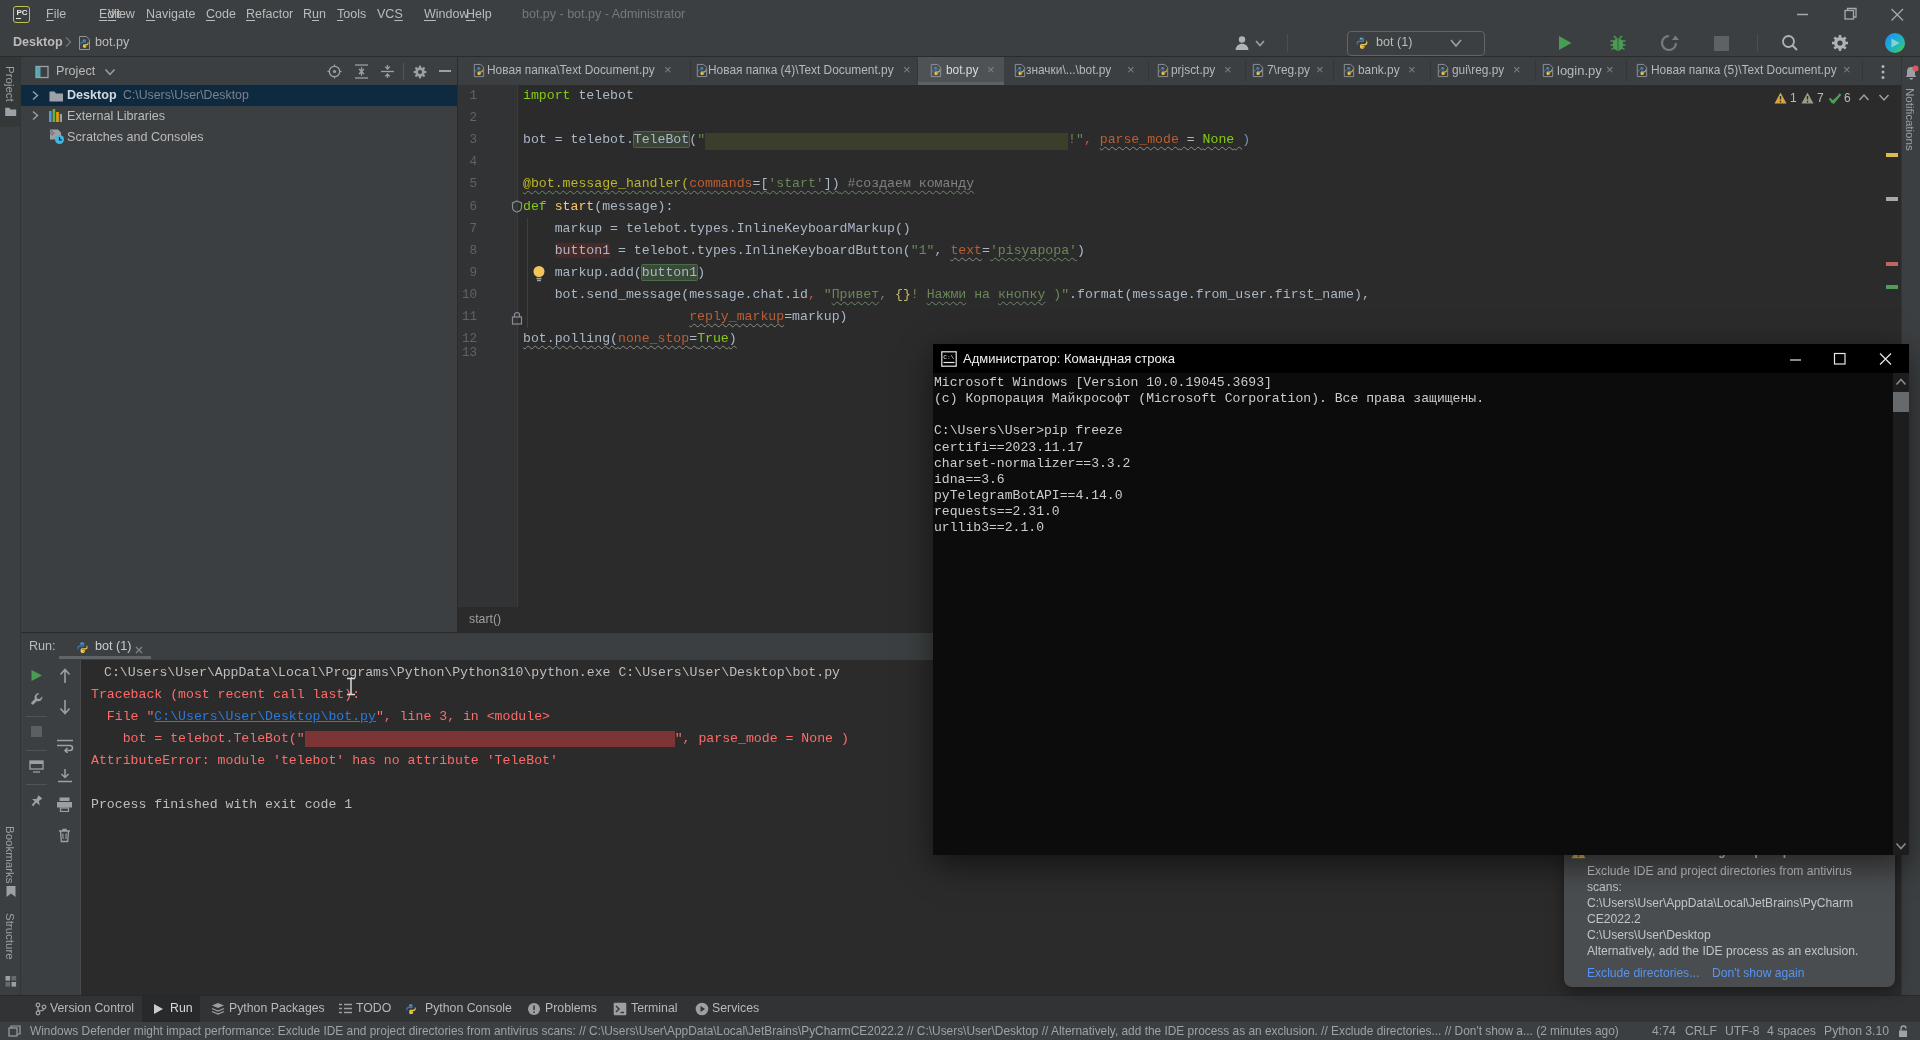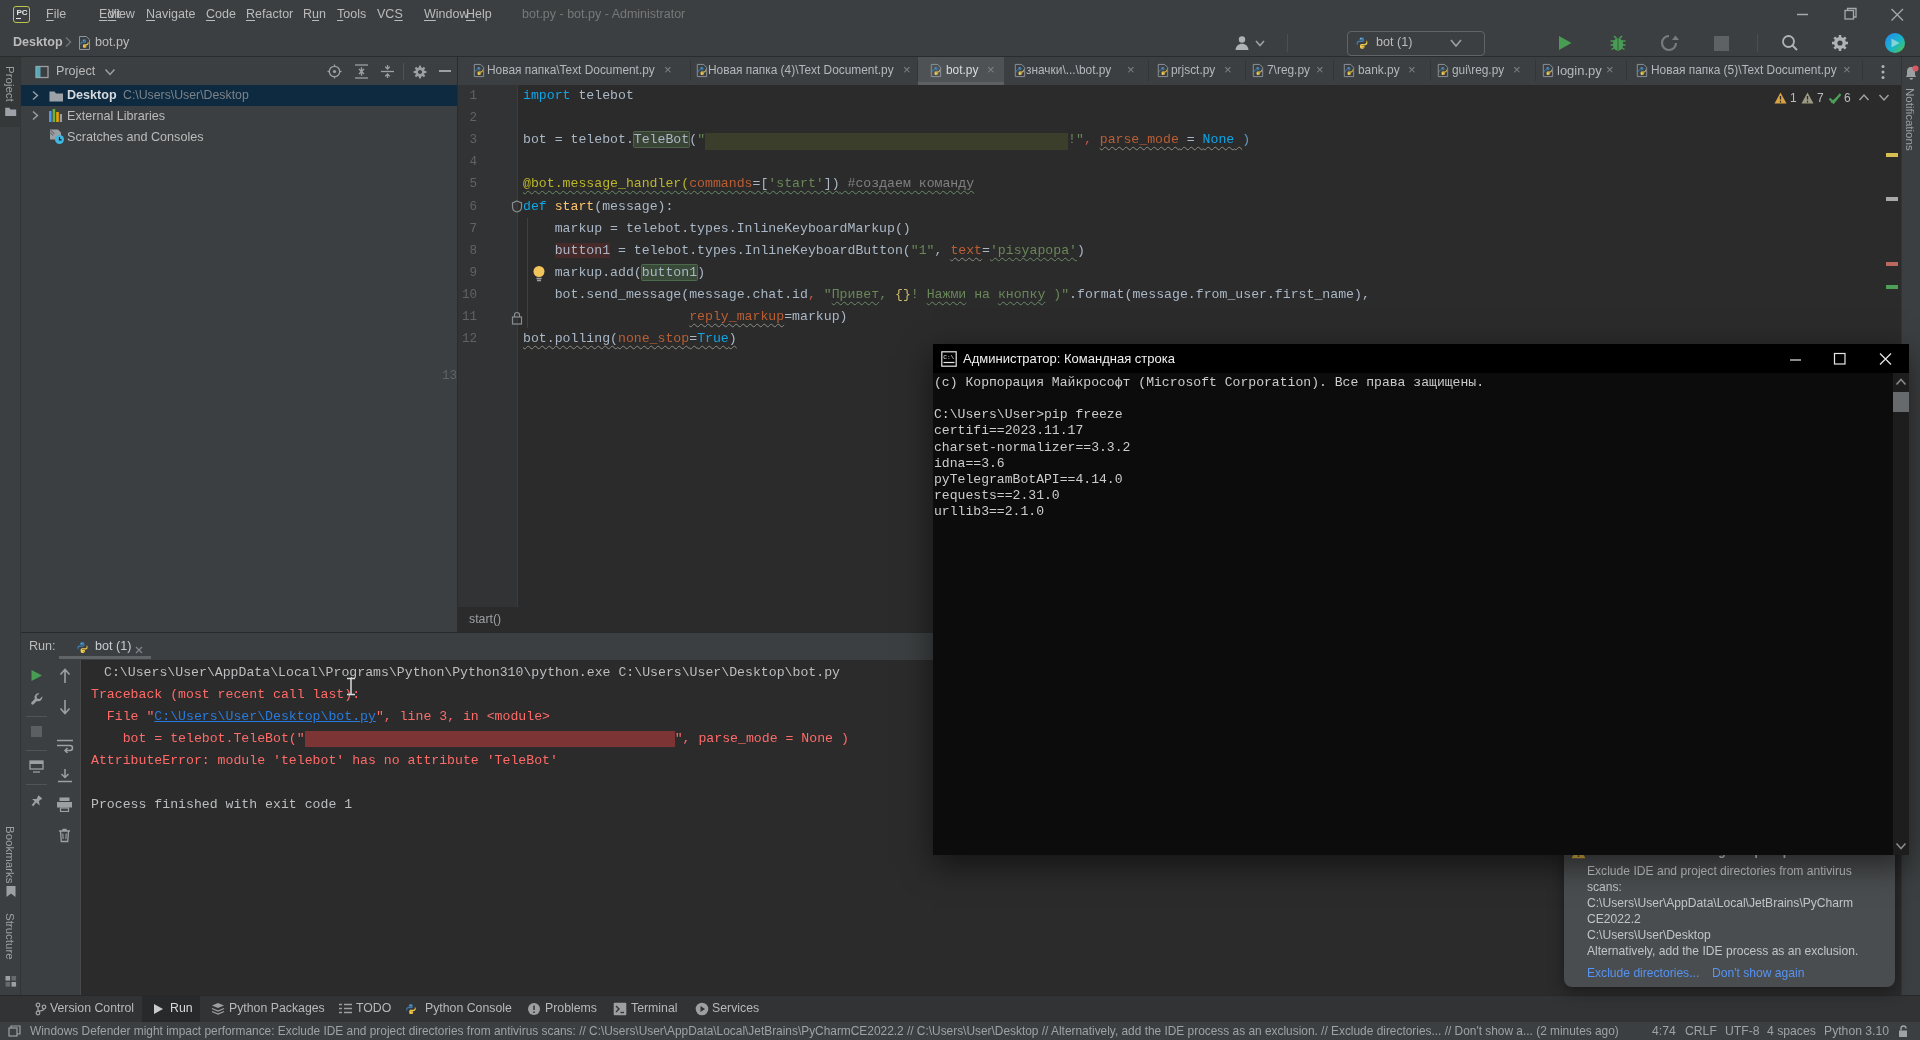--- a/index.html
+++ b/index.html
@@ -1,18 +1,18 @@
 <!DOCTYPE html>
 <html><head>
 <meta charset="utf-8">
 <style>
   html,body{margin:0;padding:0;width:1920px;height:1040px;overflow:hidden;background:#3c3f41;
     font-family:"Liberation Sans",sans-serif;}
   .abs{position:absolute;}
-  .kw{color:#0ea5e9;}
+  .kw{color:#84cc16;}
   .fg{color:#a9b7c6;}
   .str{color:#6a8759;}
   .fn{color:#ffc66d;}
   .dec{color:#bbb529;}
   .com{color:#808080;}
   .ka{color:#bc5e34;}
   .wg{text-decoration:underline;text-decoration-style:wavy;text-decoration-color:#8a8d85;text-decoration-thickness:1px;text-underline-offset:3px;text-decoration-skip-ink:none;}
   .wn{text-decoration:underline;text-decoration-style:wavy;text-decoration-color:#6b8a69;text-decoration-thickness:1px;text-underline-offset:3px;text-decoration-skip-ink:none;}
   .ed-line{position:absolute;left:523px;height:22px;line-height:22px;font-size:13.2px;font-family:"Liberation Mono",monospace;white-space:pre;}
   .gnum{position:absolute;width:55px;text-align:right;left:422px;height:22px;line-height:22px;font-size:12.6px;color:#606366;font-family:"Liberation Mono",monospace;}
@@ -313,21 +313,21 @@
 <div class="gnum" style="top:129.2px;">3</div>
 <div class="gnum" style="top:151.3px;">4</div>
 <div class="gnum" style="top:173.4px;">5</div>
 <div class="gnum" style="top:195.5px;">6</div>
 <div class="gnum" style="top:217.6px;">7</div>
 <div class="gnum" style="top:239.7px;">8</div>
 <div class="gnum" style="top:261.8px;">9</div>
 <div class="gnum" style="top:283.9px;">10</div>
 <div class="gnum" style="top:306px;">11</div>
 <div class="gnum" style="top:328.1px;">12</div>
-<div class="gnum" style="top:365px;text-align:center;">13</div>
+<div class="gnum" style="top:342px;">13</div>
 
 <svg class="icon" style="left:511px;top:200px;" width="12" height="13" viewBox="0 0 12 13">
   <path d="M6 1 L10.5 3 V7 C10.5 10 8.5 11.5 6 12 C3.5 11.5 1.5 10 1.5 7 V3z" fill="none" stroke="#8a8d90" stroke-width="1.2"></path>
 </svg>
 <svg class="icon" style="left:531px;top:265px;" width="16" height="17" viewBox="0 0 16 17">
   <circle cx="8" cy="6.5" r="5.5" fill="#f2c55c"></circle>
   <path d="M5.5 13.5 h5 M6 15.5 h4" stroke="#a0a0a0" stroke-width="1.4"></path>
 </svg>
 <svg class="icon" style="left:511px;top:311px;" width="12" height="14" viewBox="0 0 12 14">
   <rect x="1.5" y="6" width="9" height="7" fill="none" stroke="#8a8d90" stroke-width="1.2"></rect>
@@ -531,20 +531,21 @@
     <text x="2.2" y="8.2" font-size="6.2" fill="#e8e8e8" font-family="Liberation Mono">C:\</text>
     <line x1="2.5" y1="11.5" x2="13.5" y2="11.5" stroke="#e8e8e8" stroke-width="1.2"></line>
   </svg>
   <div class="abs" style="left:30px;top:0;height:29px;line-height:29px;font-size:13px;color:#f0f0f0;">Администратор: Командная строка</div>
   <svg class="icon" style="left:845px;top:8px;" width="120" height="14" viewBox="0 0 120 14">
     <line x1="12" y1="8" x2="23" y2="8" stroke="#e8e8e8" stroke-width="1.2"></line>
     <rect x="56.5" y="1.5" width="10.5" height="10.5" fill="none" stroke="#e8e8e8" stroke-width="1.2"></rect>
     <path d="M102 1.5 L113 12.5 M113 1.5 L102 12.5" stroke="#e8e8e8" stroke-width="1.2"></path>
   </svg>
   <div class="abs" style="left:1px;top:31px;">
+    <div class="cmdline">Microsoft Windows [Version 10.0.19045.3693]</div>
     <div class="cmdline">(с) Корпорация Майкрософт (Microsoft Corporation). Все права защищены.</div>
     <div class="cmdline">&nbsp;</div>
     <div class="cmdline">C:\Users\User&gt;pip freeze</div>
     <div class="cmdline">certifi==2023.11.17</div>
     <div class="cmdline">charset-normalizer==3.3.2</div>
     <div class="cmdline">idna==3.6</div>
     <div class="cmdline">pyTelegramBotAPI==4.14.0</div>
     <div class="cmdline">requests==2.31.0</div>
     <div class="cmdline">urllib3==2.1.0</div>
     <div class="cmdline">&nbsp;</div>

